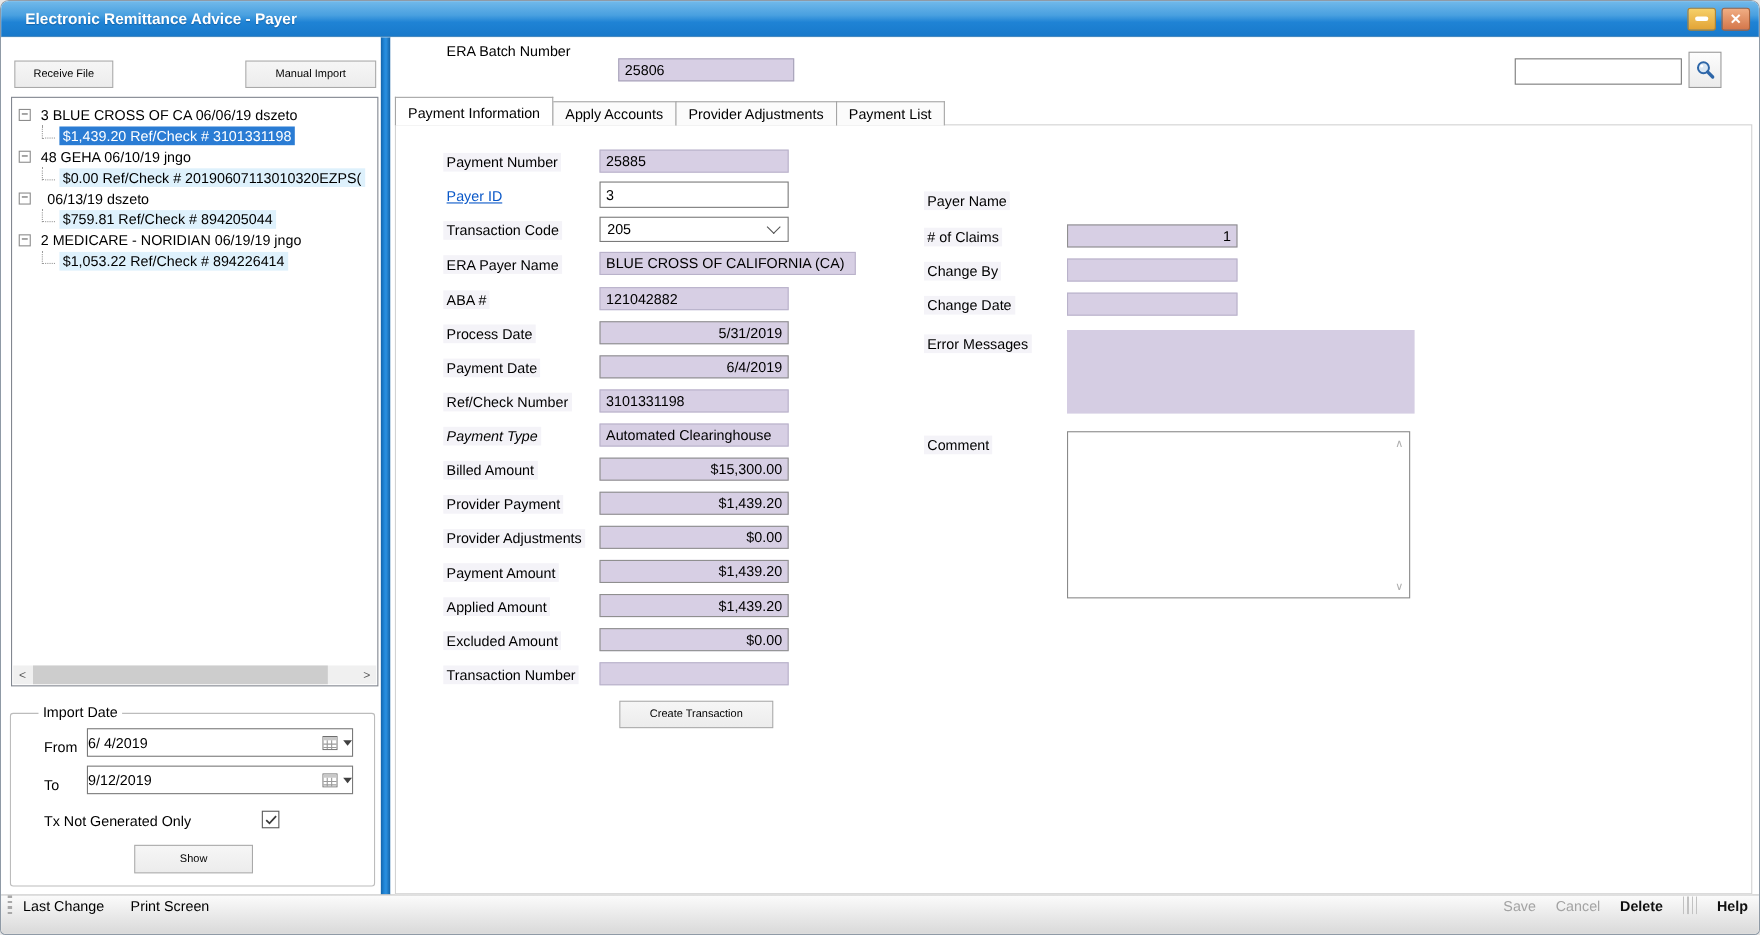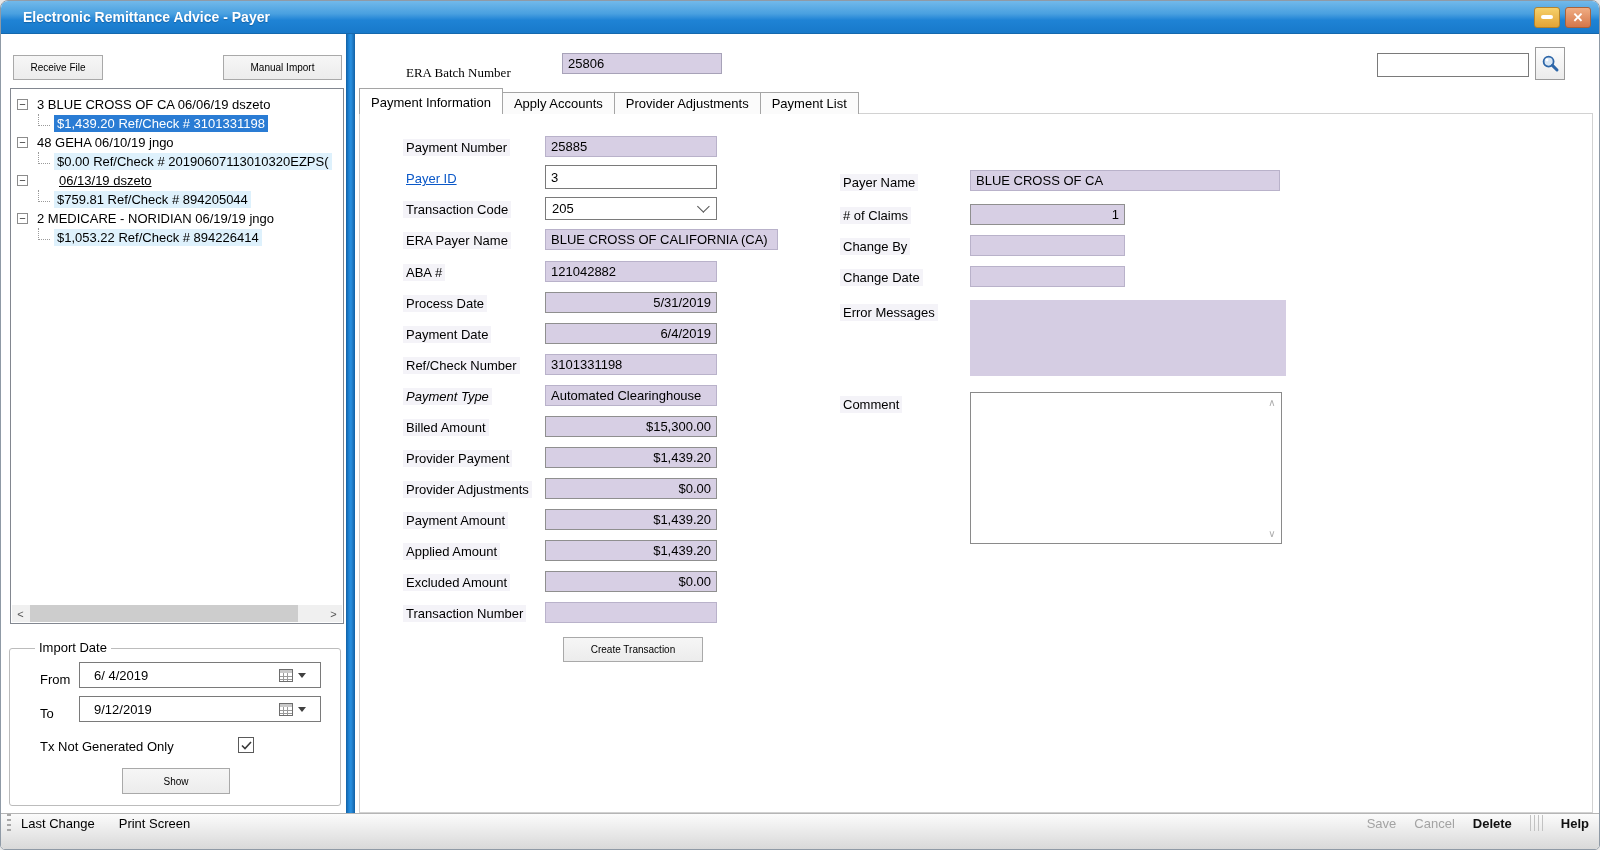--- a/index.html
+++ b/index.html
@@ -40,21 +40,21 @@
   .tlabel { padding:1px 3px; }
   .trow.child .tlabel { background:#def1fc; }
   .trow.child.selected .tlabel { background:#2a7cd4; color:#fff; }
   .hscroll { position:absolute; left:1px; right:1px; bottom:1px; height:17px; background:#f0f0f0; }
   .hs-arrow { position:absolute; top:0; width:17px; height:17px; color:#555; font-size:11px; display:flex; align-items:center; justify-content:center; cursor:pointer; }
   .hs-arrow.left { left:0; } .hs-arrow.right { right:0; }
   .hs-thumb { position:absolute; top:0; left:18px; right:44px; height:17px; background:#cdcdcd; cursor:pointer; }
 
   .group { position:absolute; left:8px; top:614px; width:332px; height:158px; border:1px solid #bcbcbc; border-radius:3px; }
   .group-legend { position:absolute; top:-9px; left:9px; background:#fff; padding:0 4px;margin-left:16px; }
-  .date-input { position:absolute; height:26px; border:1px solid #7a7a7a; background:#fff; display:flex; align-items:center; padding:0 14px; cursor:text; }
+  .date-input { position:absolute; height:26px; border:1px solid #7a7a7a; background:#fff; display:flex; align-items:center; padding:0 0; cursor:text; }
   .date-input .val { flex:1 1 auto; }
   .cal-btn { display:flex; align-items:center; gap:5px; cursor:pointer; }
   .tri-down { width:0; height:0; border-left:4px solid transparent; border-right:4px solid transparent; border-top:5px solid #404040; }
   .checkbox { position:absolute; width:16px; height:16px; border:1px solid #5a5a5a; background:#fff; display:flex; align-items:center; justify-content:center; cursor:pointer; }
 
   
   .search-btn { position:absolute; left:1180px; top:13px; width:30px; height:33px; background:linear-gradient(180deg,#fdfdfd,#ebebeb); border:1px solid #9a9a9a; display:flex; align-items:center; justify-content:center; cursor:pointer; }
 
   
   .tabstrip { position:absolute; left:4px; top:54px; height:26px; display:flex; align-items:flex-end; z-index:2; }
@@ -118,21 +118,21 @@
         <div class="trow root">
           <span class="expander">−</span>
           <span class="tlabel">48 GEHA 06/10/19 jngo</span>
         </div>
         <div class="trow child">
           <span class="connector"></span>
           <span class="tlabel">$0.00 Ref/Check # 20190607113010320EZPS(</span>
         </div>
         <div class="trow root">
           <span class="expander">−</span>
-          <span class="tlabel" style="margin-left:22px;text-decoration:underline;">06/13/19 dszeto</span>
+          <span class="tlabel" style="margin-left:6px;">06/13/19 dszeto</span>
         </div>
         <div class="trow child">
           <span class="connector"></span>
           <span class="tlabel">$759.81 Ref/Check # 894205044</span>
         </div>
         <div class="trow root">
           <span class="expander">−</span>
           <span class="tlabel">2 MEDICARE - NORIDIAN 06/19/19 jngo</span>
         </div>
         <div class="trow child">
@@ -190,21 +190,21 @@
         </div>
 
         <div class="btn" style="left:112px;top:119px;width:108px;height:26px;">Show</div>
       </div>
     </div>
 
     <div class="splitter"></div>
 
     <div class="main-panel">
 
-      <span class="lbl" style="left:48px;top:30px;background:none;font-family:Liberation Serif, serif;">ERA Batch Number</span>
+      <span class="lbl" style="left:48px;top:4px;background:none;">ERA Batch Number</span>
       <div class="field" style="left:207px;top:19px;width:160px;border-color:#a7a2b8;">25806</div>
 
       <input class="tinput" style="left: 1022px; top: 19px; width: 152px; height: 24px;" value="">
       <div class="search-btn">
         <svg width="19" height="19" viewBox="0 0 19 19">
           <circle cx="7.6" cy="7.6" r="5" fill="#d8e6f4" stroke="#2d66a8" stroke-width="1.8"></circle>
           <circle cx="6" cy="6" r="1.4" fill="#ffffff"></circle>
           <line x1="11.4" y1="11.4" x2="16" y2="16" stroke="#2d66a8" stroke-width="3" stroke-linecap="round"></line>
         </svg>
       </div>
@@ -265,21 +265,20 @@
 
         <span class="lbl" style="left:43px;top:460px;">Excluded Amount</span>
         <div class="field sunken r" style="left:185px;top:457px;width:172px;">$0.00</div>
 
         <span class="lbl" style="left:43px;top:491px;">Transaction Number</span>
         <div class="field" style="left:185px;top:488px;width:172px;"></div>
 
         <div class="btn" style="left:203px;top:523px;width:140px;height:25px;">Create Transaction</div>
 
         <span class="lbl" style="left:480px;top:60px;">Payer Name</span>
-        <div class="field" style="left:610px;top:56px;width:310px;">BLUE CROSS OF CA</div>
 
         <span class="lbl" style="left:480px;top:93px;"># of Claims</span>
         <div class="field sunken r" style="left:610px;top:90px;width:155px;">1</div>
 
         <span class="lbl" style="left:480px;top:124px;">Change By</span>
         <div class="field" style="left:610px;top:121px;width:155px;"></div>
 
         <span class="lbl" style="left:480px;top:155px;">Change Date</span>
         <div class="field" style="left:610px;top:152px;width:155px;"></div>
 

